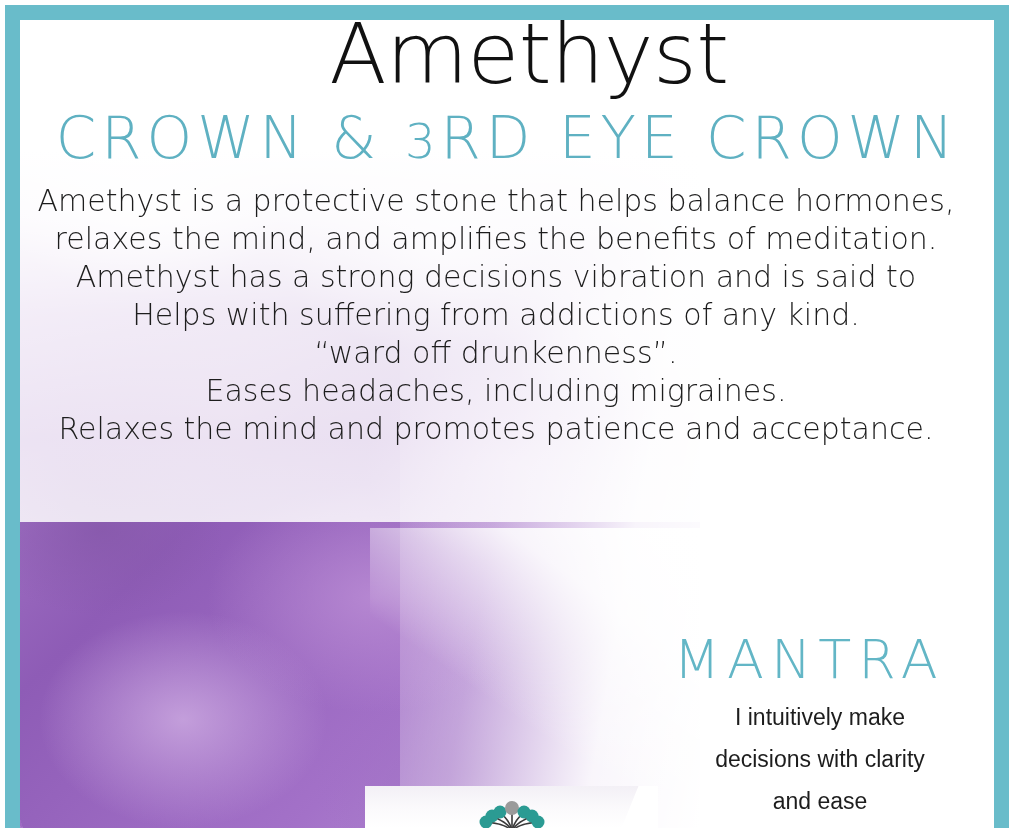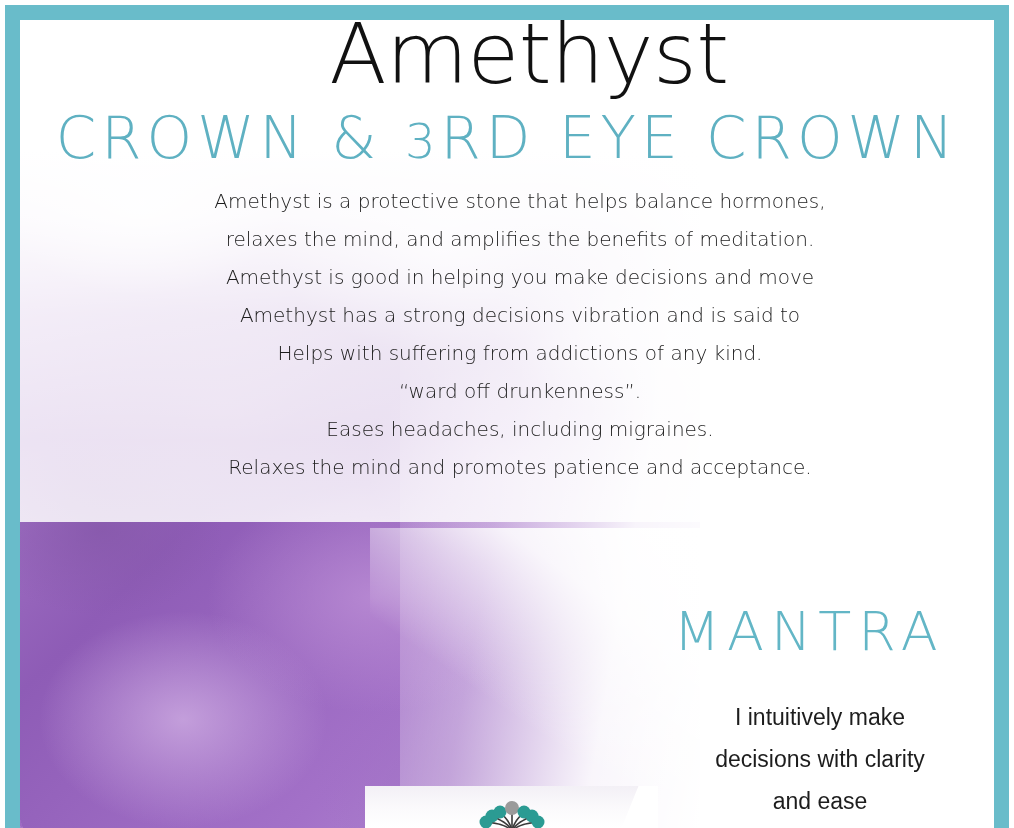--- a/index.html
+++ b/index.html
@@ -123,35 +123,35 @@
     line-height: 66px;
     color: #5fb1c2;
     letter-spacing: 5px;
     white-space: nowrap;
   }
   #chakra .num { font-size: 48px; vertical-align: baseline; }
 
   
   #body-copy {
     position: absolute;
-    left: 38px; top: 182px; width: 964px;
-    z-index: 20;
-    text-align: center;
-    font-family: "DejaVu Sans", sans-serif;
-    font-weight: 300;
-    font-size: 20px;
+    left: 14px; top: 182px; width: 964px;
+    z-index: 20;
+    text-align: center;
+    font-family: "DejaVu Sans", sans-serif;
+    font-weight: 300;
+    font-size: 30px;
     line-height: 38px;
     color: #1d1d1d;
   }
   #body-copy p { margin: 0; }
 
   
   #mantra-head {
     position: absolute;
-    left: 614px; top: 602px; width: 390px;
+    left: 614px; top: 630px; width: 390px;
     z-index: 20;
     text-align: center;
     font-family: "DejaVu Sans", sans-serif;
     font-weight: 300;
     font-size: 54px;
     line-height: 60px;
     color: #63b6c6;
     letter-spacing: 7px;
   }
   #mantra-text {
@@ -197,21 +197,20 @@
   <div id="text-wash"></div>
   <div id="text-wash-right"></div>
 
   <h1 id="title">Amethyst</h1>
 
   <h2 id="chakra"><span>CROWN &amp; </span><span class="num">3</span><span>RD EYE CROWN</span></h2>
 
   <div id="body-copy">
     <p>Amethyst is a protective stone that helps balance hormones,</p>
     <p>relaxes the mind, and amplifies the benefits of meditation.</p>
-    <p>Amethyst is good in helping you make decisions and move</p>
     <p>Amethyst has a strong decisions vibration and is said to</p>
     <p>Helps with suffering from addictions of any kind.</p>
     <p>“ward off drunkenness”.</p>
     <p>Eases headaches, including migraines.</p>
     <p>Relaxes the mind and promotes patience and acceptance.</p>
   </div>
 
   <div id="mantra-head">MANTRA</div>
   <div id="mantra-text">
     <div>I intuitively make</div>

